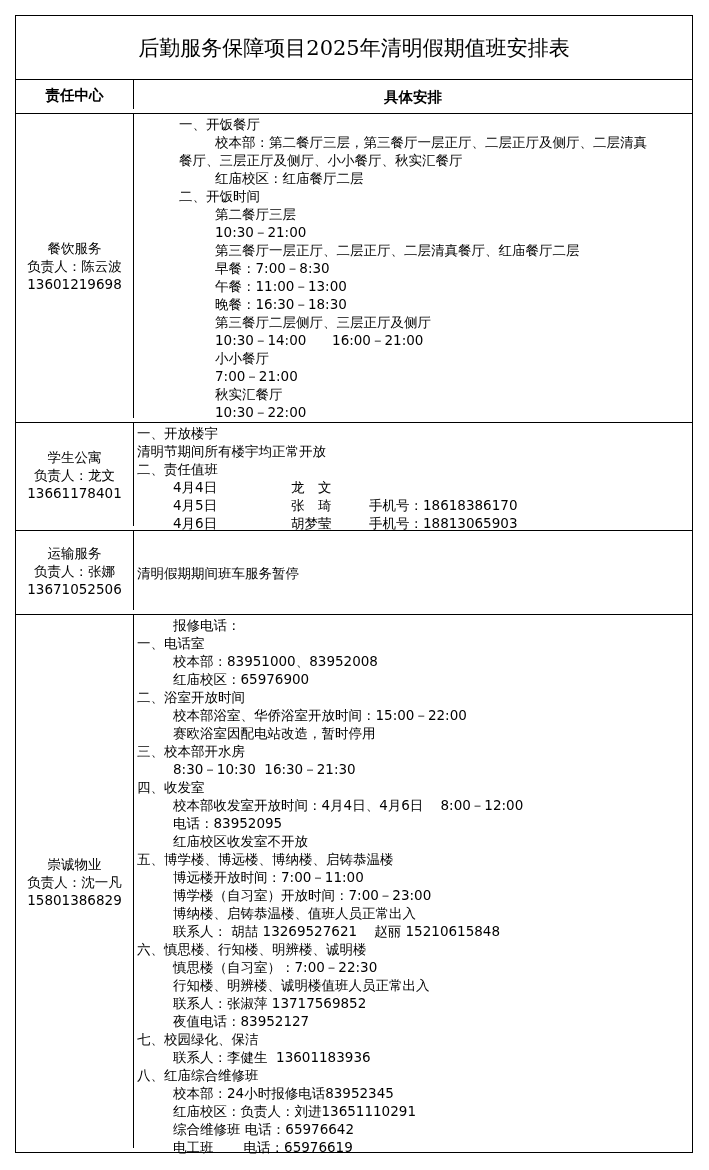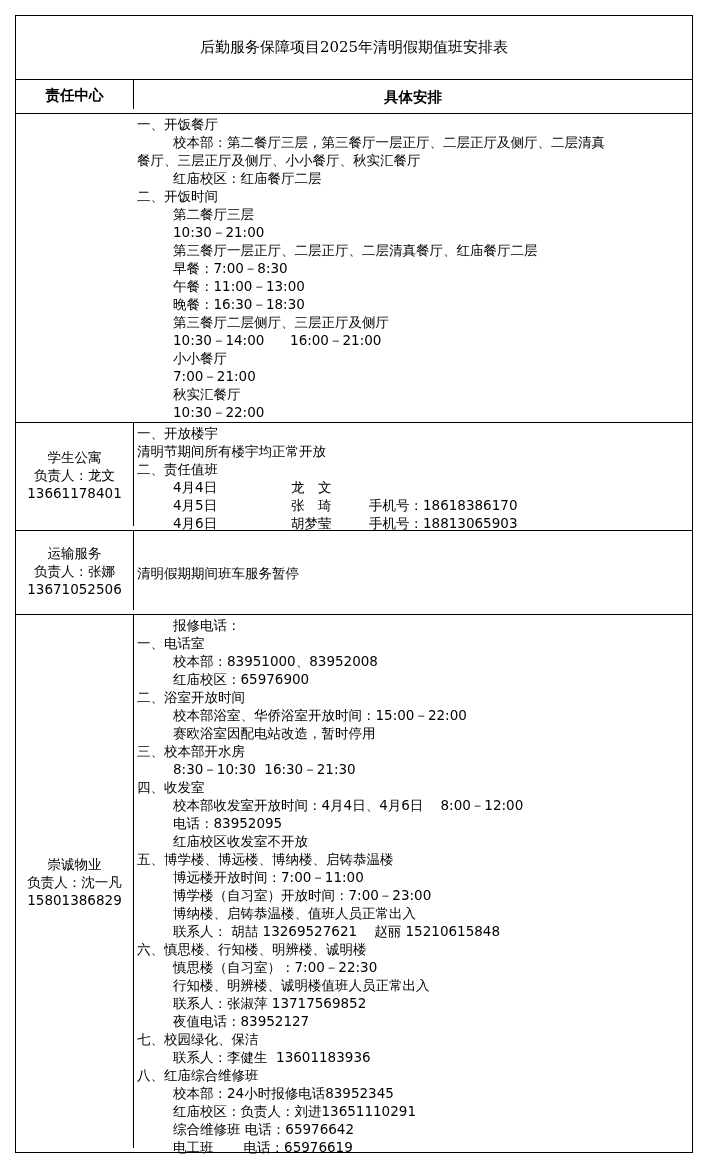--- a/index.html
+++ b/index.html
@@ -3,21 +3,21 @@
 <meta charset="utf-8">
 <style>
   html, body { margin:0; padding:0; background:#ffffff; }
   body { width:709px; height:1170px; position:relative; overflow:hidden;
          font-family:"DejaVu Sans","Liberation Sans",sans-serif; color:#000; }
   .sheet { position:absolute; left:15px; top:15px; width:678px; height:1138px;
            border:1px solid #000; box-sizing:border-box; }
   .row { position:absolute; left:0; width:676px; border-bottom:1px solid #000; box-sizing:border-box; }
   .row.last { border-bottom:none; }
   .title { top:0; height:64px; display:flex; align-items:center; justify-content:center;
-           font-family:"DejaVu Serif","Liberation Serif",serif; font-size:15px; }
+           font-family:"DejaVu Serif","Liberation Serif",serif; font-size:21px; }
   .lcell { position:absolute; left:0; top:0; bottom:4px; width:118px; border-right:1px solid #000;
            display:flex; flex-direction:column; align-items:center; justify-content:center;
            font-size:13.5px; line-height:18px; text-align:center; box-sizing:border-box; }
   .rcell { position:absolute; left:118px; top:0; bottom:0; right:0; padding-left:3px; box-sizing:border-box;
            font-size:13.5px; line-height:18px; }
   .hdr .lcell, .hdr .rcell { font-weight:bold; font-size:14.5px; }
   .hdr .rcell { display:flex; align-items:center; justify-content:center; padding-left:0; }
   .line { white-space:pre; }
   .ind { padding-left:36px; }
   .mid { display:flex; align-items:center; }
@@ -27,21 +27,26 @@
 
 <div class="sheet">
   <div class="row title">后勤服务保障项目2025年清明假期值班安排表</div>
 
   <div class="row hdr" style="top:64px;height:34px;">
     <div class="lcell">责任中心</div>
     <div class="rcell">具体安排</div>
   </div>
 
   <div class="row" style="top:98px;height:309px;">
-    <div class="rcell" style="padding-top:1px;">
+    <div class="lcell">
+      <div>餐饮服务</div>
+      <div>负责人：陈云波</div>
+      <div>13601219698</div>
+    </div>
+    <div class="rcell" style="padding-top:1px;margin-left:42px;">
         <div>
           <div class="line">一、开饭餐厅</div>
           <div class="line ind">校本部：第二餐厅三层，第三餐厅一层正厅、二层正厅及侧厅、二层清真</div>
           <div class="line">餐厅、三层正厅及侧厅、小小餐厅、秋实汇餐厅</div>
           <div class="line ind">红庙校区：红庙餐厅二层</div>
           <div class="line">二、开饭时间</div>
           <div class="line ind">第二餐厅三层</div>
           <div class="line ind">10:30－21:00</div>
           <div class="line ind">第三餐厅一层正厅、二层正厅、二层清真餐厅、红庙餐厅二层</div>
           <div class="line ind">早餐：7:00－8:30</div>

